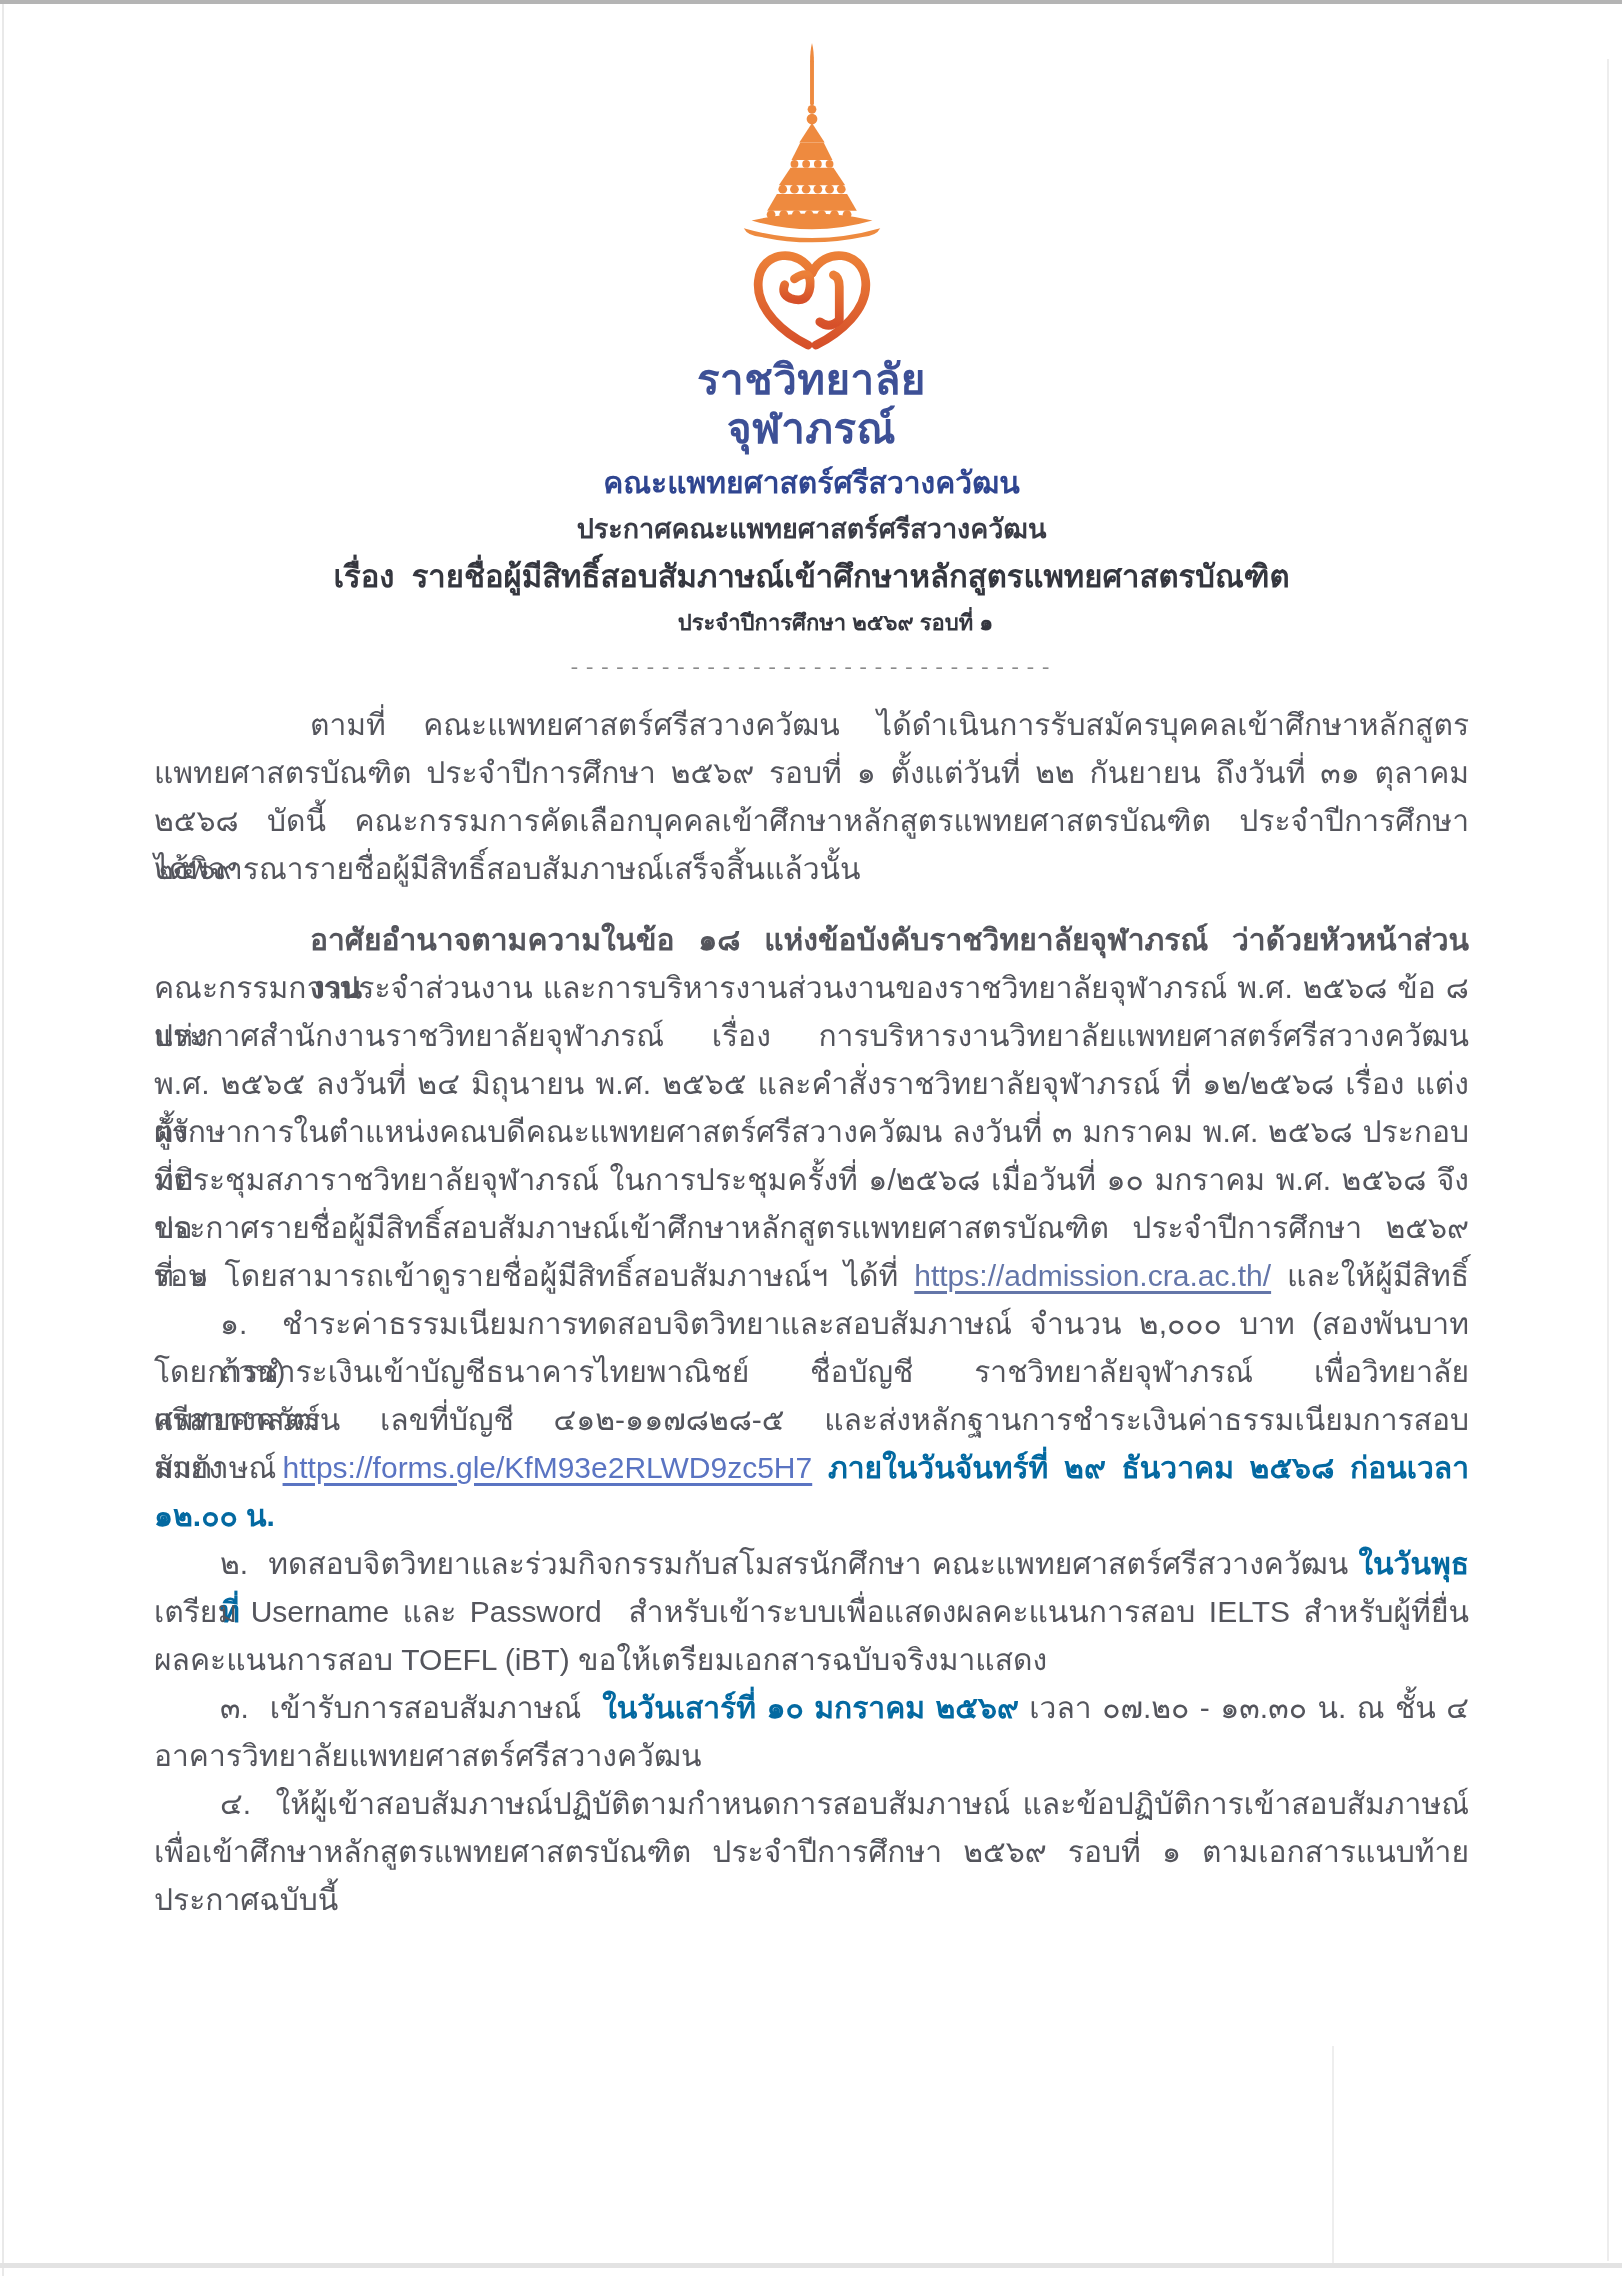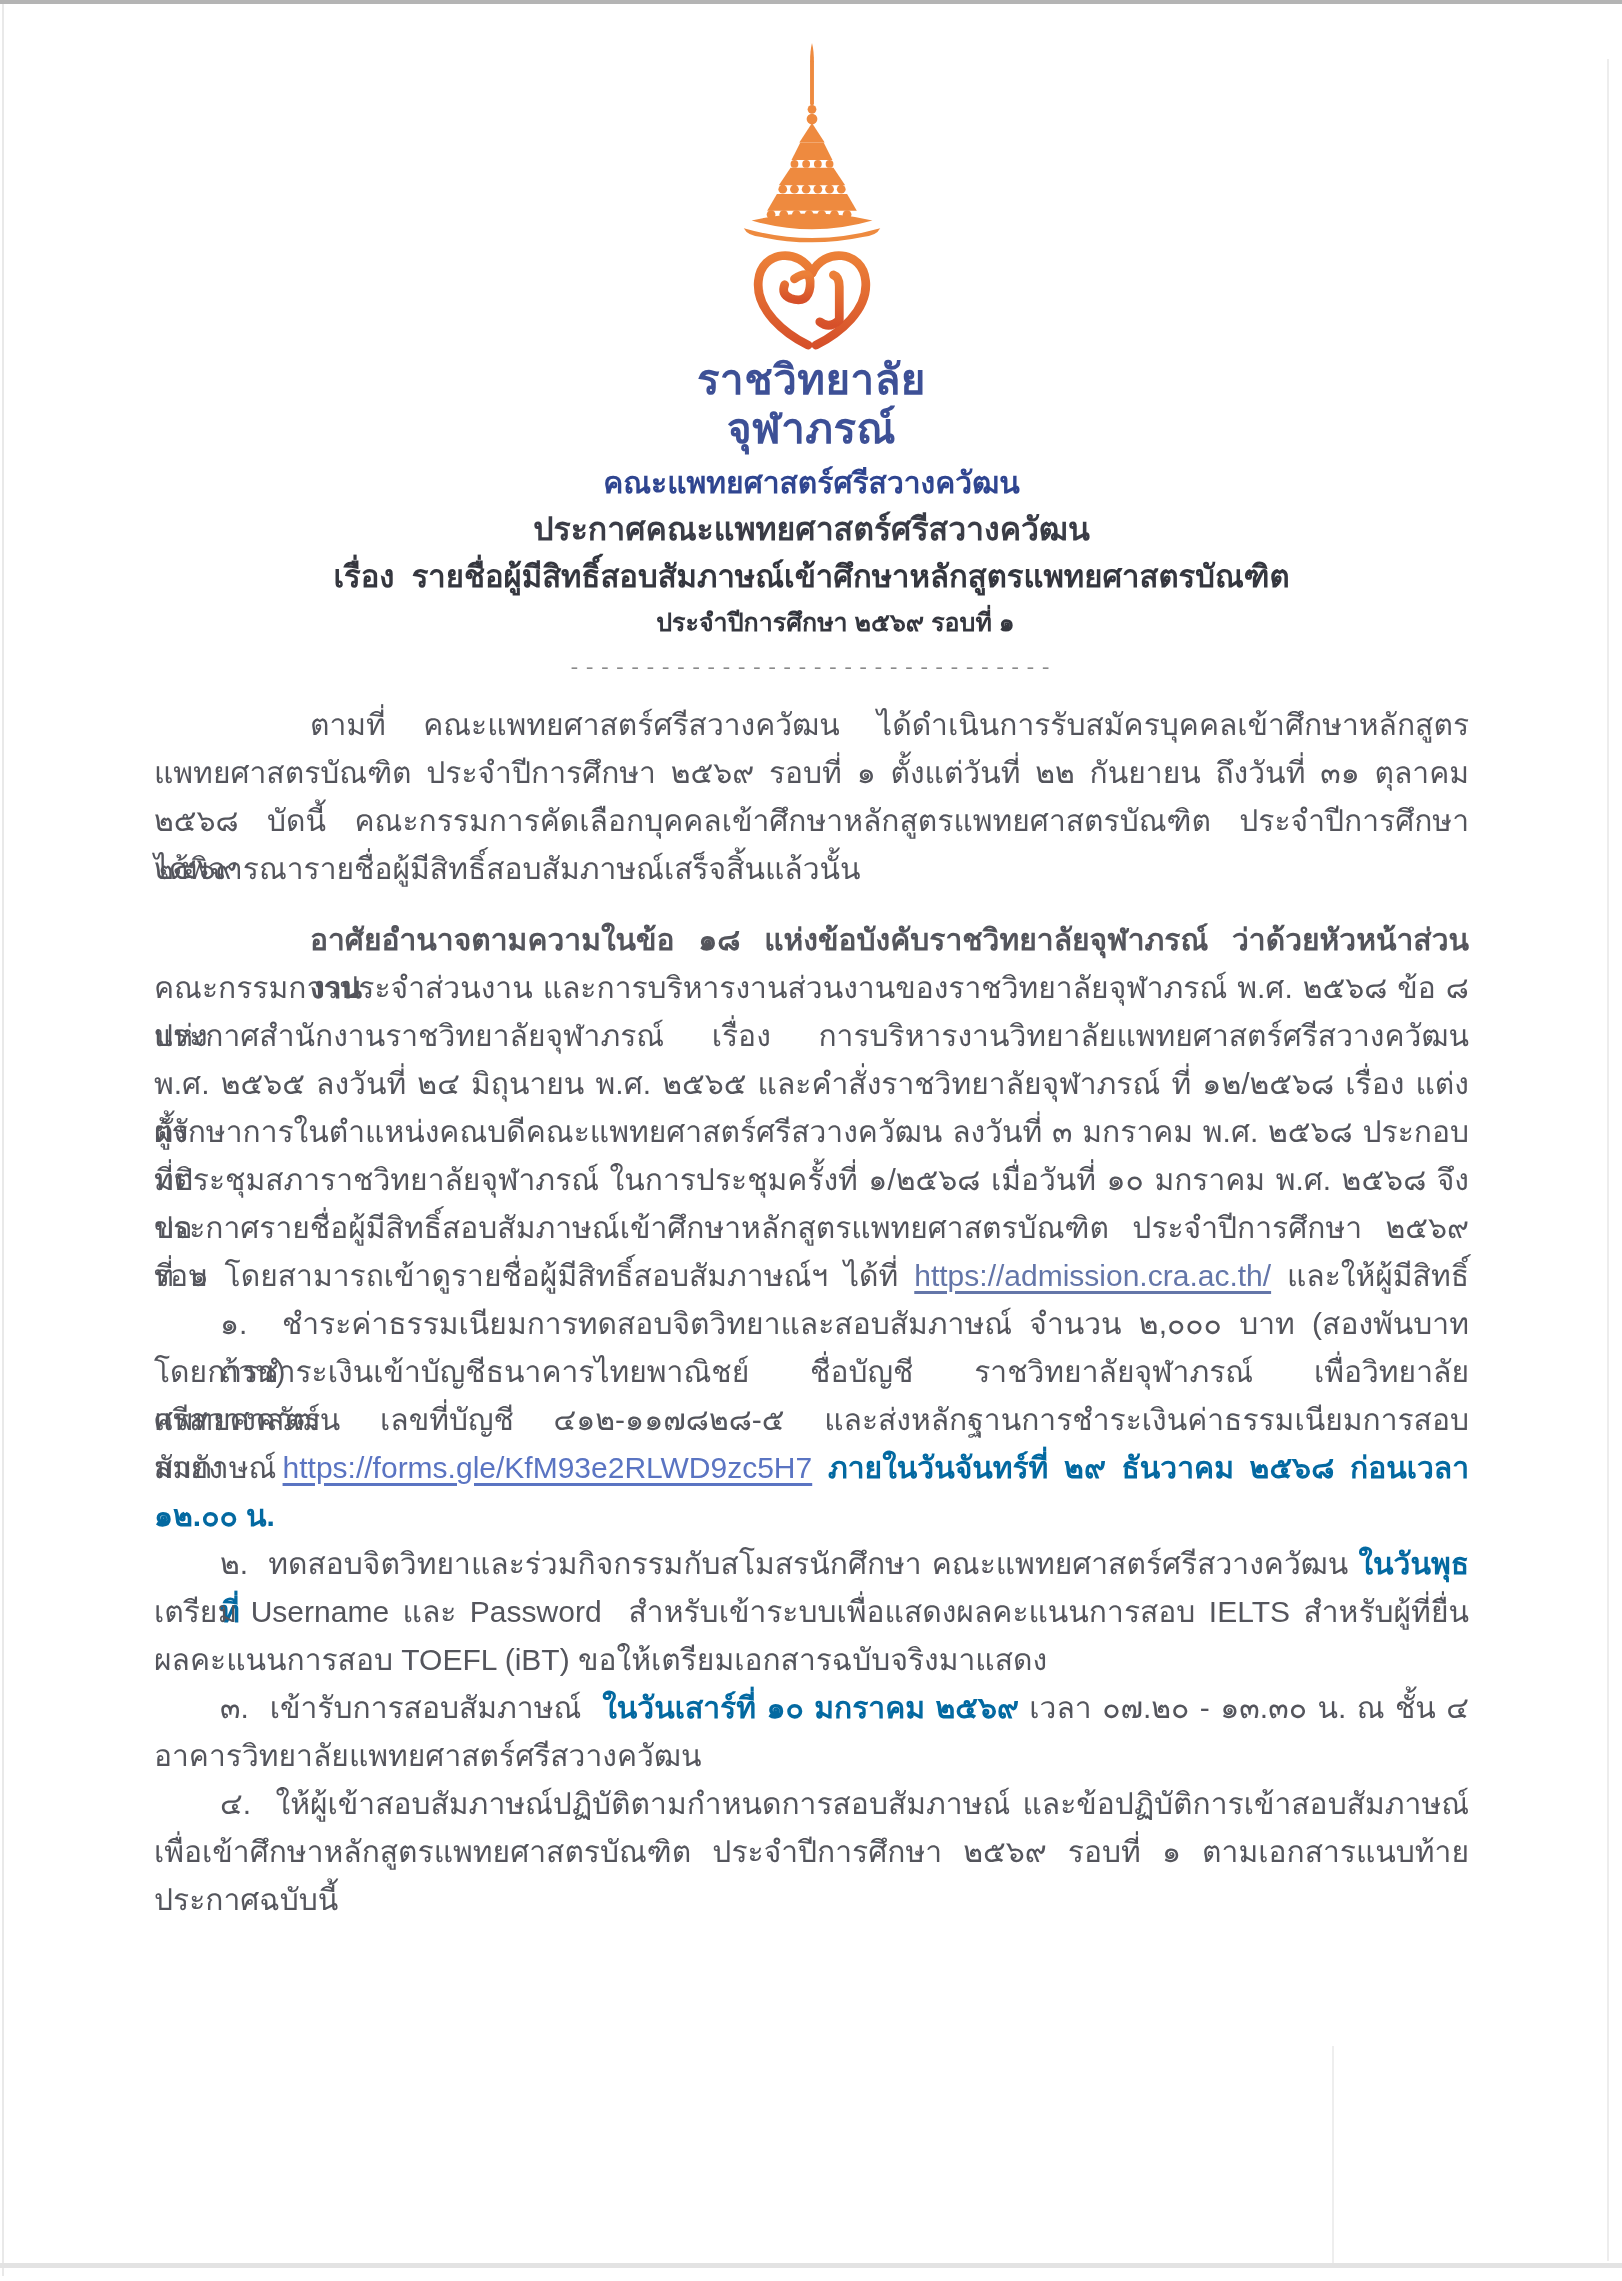--- a/index.html
+++ b/index.html
@@ -15,23 +15,23 @@
   .edge-top{position:absolute;left:0;top:0;width:1623px;height:3.9px;background:#9b9b9b;opacity:.75;}
   .edge-left{position:absolute;left:2px;top:3.9px;width:2px;height:2272px;background:#e9e9e9;}
   .edge-right{position:absolute;left:1607px;top:59px;width:2px;height:2202px;background:#ededed;}
   .edge-bottom{position:absolute;left:0;top:2263px;width:1623px;height:4.9px;background:#e3e3e3;}
   .crease{position:absolute;left:1332px;top:2046px;width:2px;height:217px;background:#eeeeee;}
 
   .header{position:relative;text-align:center;padding-top:41px;}
   .logo{display:block;margin:0 auto;}
   .org-name{color:#3d5096;font-size:42px;font-weight:bold;line-height:49px;letter-spacing:0.5px;}
   .faculty{color:#2f4590;font-size:30px;font-weight:bold;margin-top:9.8px;line-height:39px;}
-  .announce{color:#3a3c46;font-size:32px;font-weight:600;margin-top:5.9px;line-height:43px;}
+  .announce{color:#3a3c46;font-size:27px;font-weight:600;margin-top:5.9px;line-height:43px;}
   .subject{color:#35373f;font-size:31px;font-weight:bold;margin-top:3.9px;line-height:43px;}
-  .yearline{color:#35373f;font-size:25px;font-weight:bold;margin-top:3.9px;line-height:43px;padding-left:48px;}
+  .yearline{color:#35373f;font-size:22px;font-weight:bold;margin-top:3.9px;line-height:43px;padding-left:48px;}
   .divider{color:#8a8a8a;font-size:20.5px;letter-spacing:2.9px;margin-top:11.7px;line-height:25px;
            font-family:"Liberation Mono","DejaVu Sans Mono",monospace;}
 
   .doc-body{
     position:relative;
     margin:19.5px 154px 0 154px;
     color:#54555c;
     font-size:30px;
   }
   .para{margin:0;}

